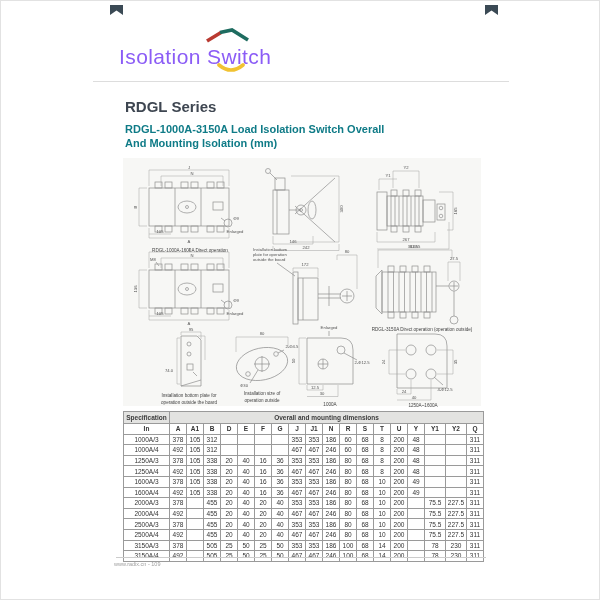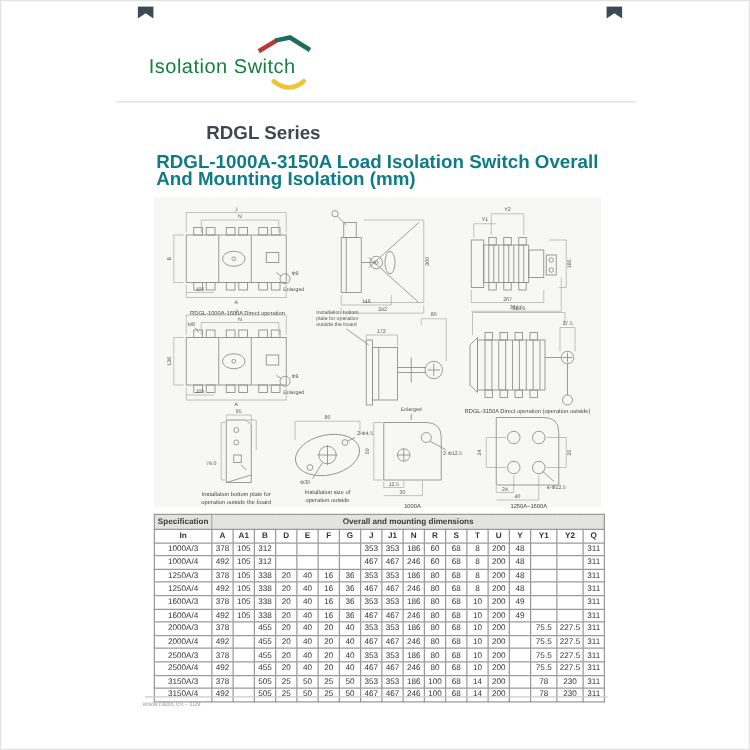--- a/index.html
+++ b/index.html
@@ -1,25 +1,25 @@
 <!DOCTYPE html>
 <html><head>
 <meta charset="utf-8">
 <style>
   html,body{margin:0;padding:0;background:#fff;}
   .page{position:relative;width:600px;height:600px;background:#fff;border:1px solid #e2e2e2;
         box-sizing:border-box;overflow:hidden;font-family:"Liberation Sans",sans-serif;}
   .ribbon{position:absolute;top:4px;width:13px;height:10px;background:#3b4a55;
           clip-path:polygon(0 0,100% 0,100% 100%,50% 55%,0 100%);}
-  .brand-text{position:absolute;left:118px;top:44px;font-size:16px;letter-spacing:.4px;color:#15803d;}
+  .brand-text{position:absolute;left:118px;top:44px;font-size:21px;letter-spacing:.4px;color:#8b5cf6;}
   .roof-icon{position:absolute;left:203px;top:27px;}
   .smile-icon{position:absolute;left:215px;top:61px;}
   .divider{position:absolute;height:1px;background:#ddd;}
-  .series-title{position:absolute;left:124px;top:97px;font-size:15px;font-weight:bold;color:#3e4651;margin-left:40px;}
-  .subtitle{position:absolute;left:124px;top:122px;font-size:15px;font-weight:bold;line-height:13.5px;color:#0f7b87;}
+  .series-title{position:absolute;left:124px;top:97px;font-size:15px;font-weight:bold;color:#3e4651;}
+  .subtitle{position:absolute;left:124px;top:122px;font-size:11px;font-weight:bold;line-height:13.5px;color:#0f7b87;}
   .drawings{position:absolute;left:122px;top:157px;width:358px;height:248px;background:#f7f7f5;}
   .drawings svg{position:absolute;overflow:visible;}
   .ln{stroke:#8e8e8e;fill:none;stroke-width:.7;}
   .dm{stroke:#a0a0a0;fill:none;stroke-width:.5;}
   text.d{font-family:"Liberation Sans",sans-serif;font-size:4.2px;fill:#555;text-anchor:middle;}
   text.ds{text-anchor:start;}
   text.c{font-family:"Liberation Sans",sans-serif;font-size:4.6px;fill:#444;text-anchor:middle;}
   .spec-table-wrap{position:absolute;left:122px;top:410px;width:358px;}
   table{border-collapse:collapse;table-layout:fixed;width:358px;
         font-family:"Liberation Sans",sans-serif;font-size:6.5px;}

